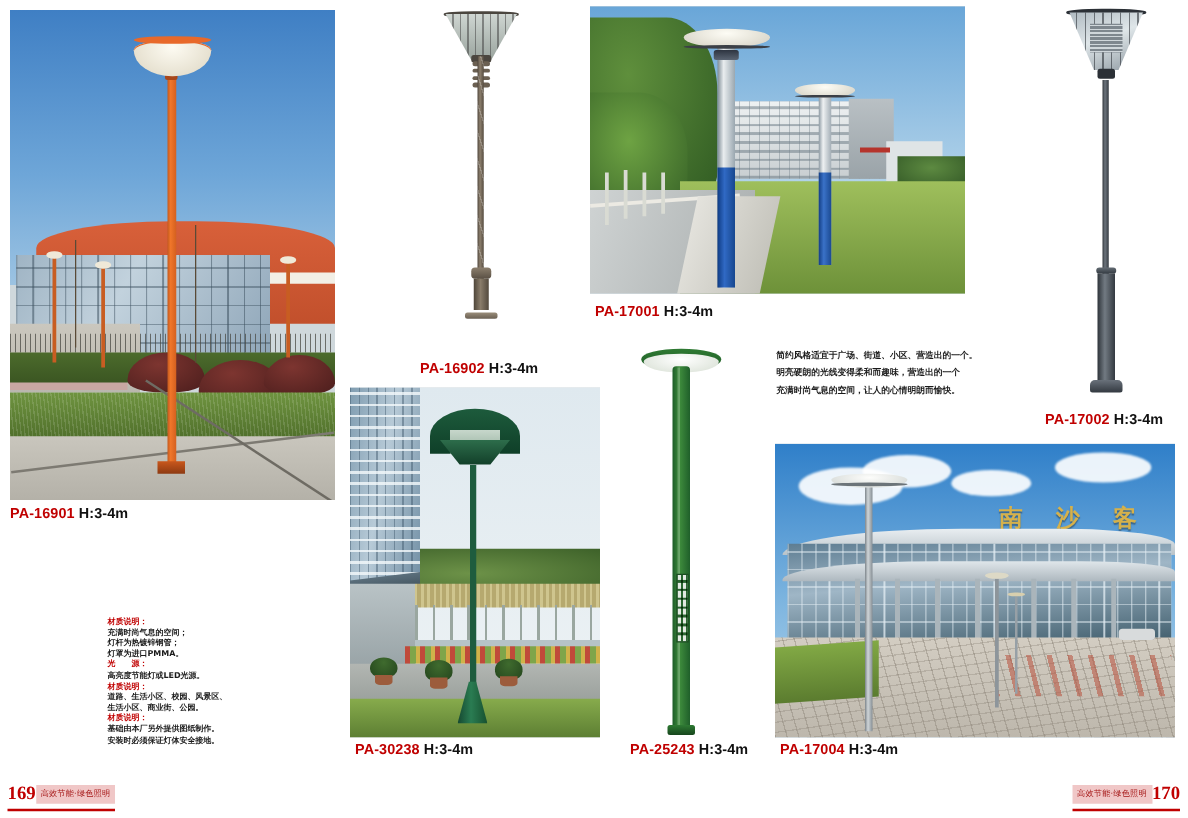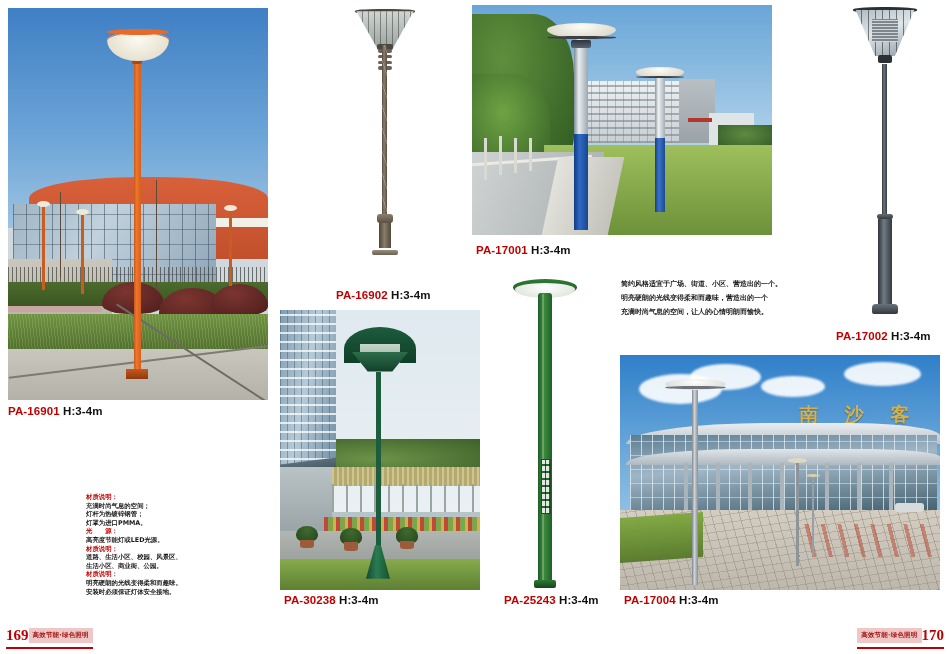--- a/index.html
+++ b/index.html
@@ -21,21 +21,21 @@
   .specs .hd{color:#c00000;}
 
   
   .blurb{position:absolute;left:621px;top:277px;width:215px;
          font-size:7px;line-height:14px;font-weight:bold;color:#1a1a1a;
          font-family:"DejaVu Sans",sans-serif;}
 
   
   .foot{position:absolute;bottom:8px;height:22px;display:flex;align-items:center;}
   .foot .num{font-size:15px;font-weight:bold;color:#c00000;font-family:"Liberation Serif",serif;}
-  .foot .bar{background:#f0c7c7;color:#a51616;font-size:6.5px;font-weight:bold;
+  .foot .bar{background:#f0c7c7;color:#a51616;font-size:6.5px;font-weight:normal;
              padding:3px 4px;font-family:"DejaVu Sans",sans-serif;letter-spacing:.2px;}
   .foot.left{left:6px;}
   .foot.right{right:6px;}
   .foot .rule{position:absolute;bottom:-3px;left:0;right:0;height:1.6px;background:#c00000;}
 
   
   #p1{left:8px;top:8px;width:260px;height:392px;}
   #p1 .sky{position:absolute;left:0;top:0;width:100%;height:56%;
      background:linear-gradient(#3f7fc4,#6ea6d8 60%,#9cc3e2);}
   #p1 .bld{position:absolute;left:8%;top:43%;width:92%;height:21%;
@@ -472,21 +472,21 @@
     <div class="hd">材质说明：</div>
     <div>充满时尚气息的空间；</div>
     <div>灯杆为热镀锌钢管；</div>
     <div>灯罩为进口PMMA。</div>
     <div class="hd">光　　源：</div>
     <div>高亮度节能灯或LED光源。</div>
     <div class="hd">材质说明：</div>
     <div>道路、生活小区、校园、风景区、</div>
     <div>生活小区、商业街、公园。</div>
     <div class="hd">材质说明：</div>
-    <div>明亮硬朗的光线变得柔和而趣味。</div>
+    <div>基础由本厂另外提供图纸制作。</div>
     <div>安装时必须保证灯体安全接地。</div>
   </div>
 
   <div class="blurb">
     <div>简约风格适宜于广场、街道、小区、营造出的一个。</div>
     <div>明亮硬朗的光线变得柔和而趣味，营造出的一个</div>
     <div>充满时尚气息的空间，让人的心情明朗而愉快。</div>
   </div>
 
   <div class="foot left">

